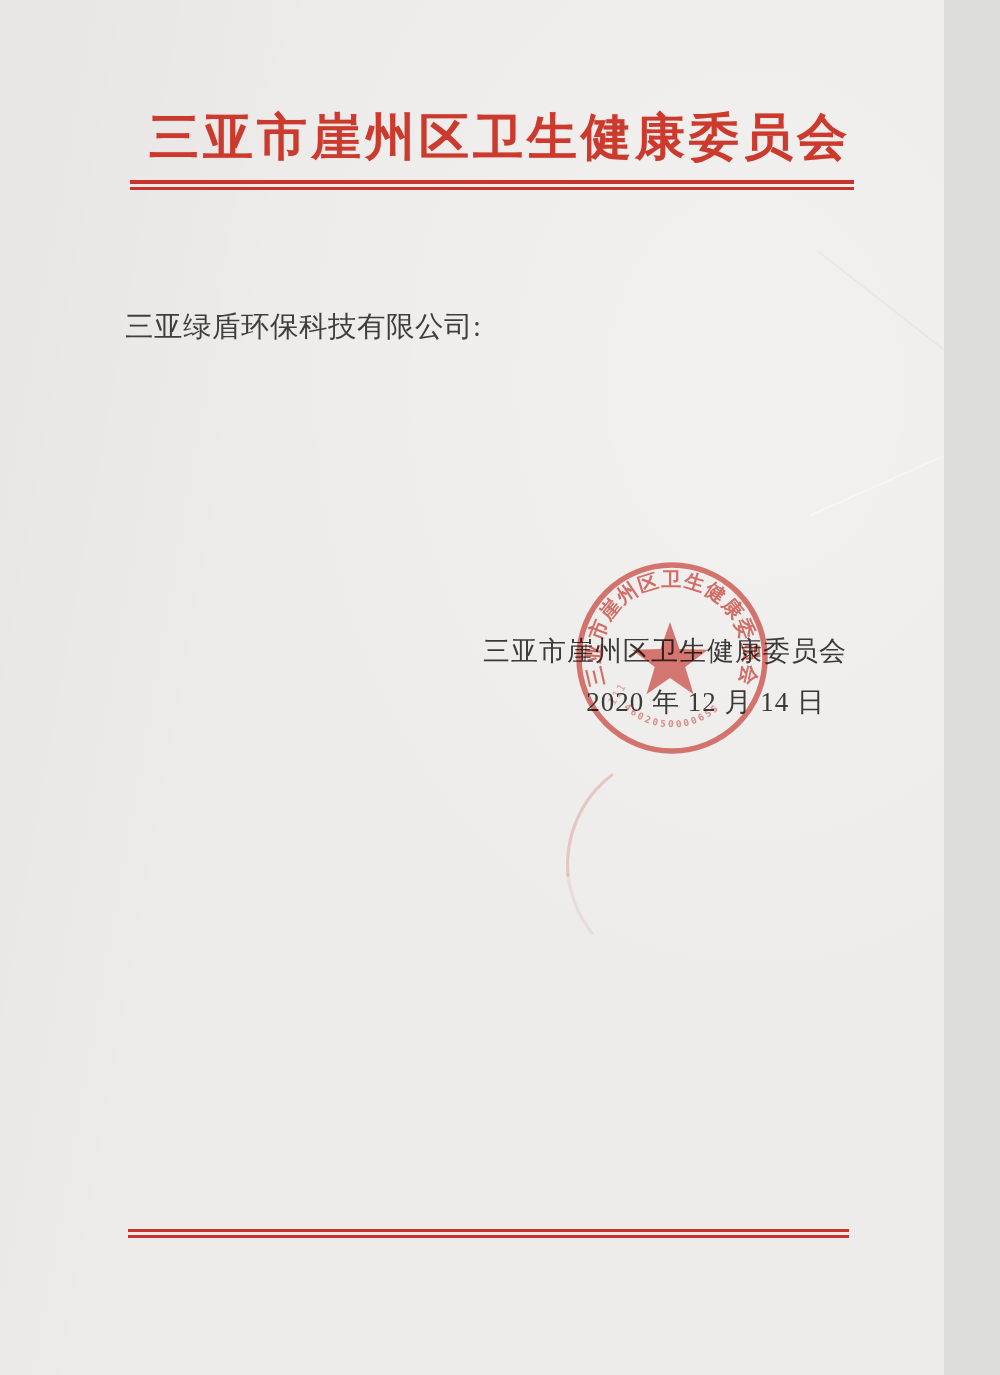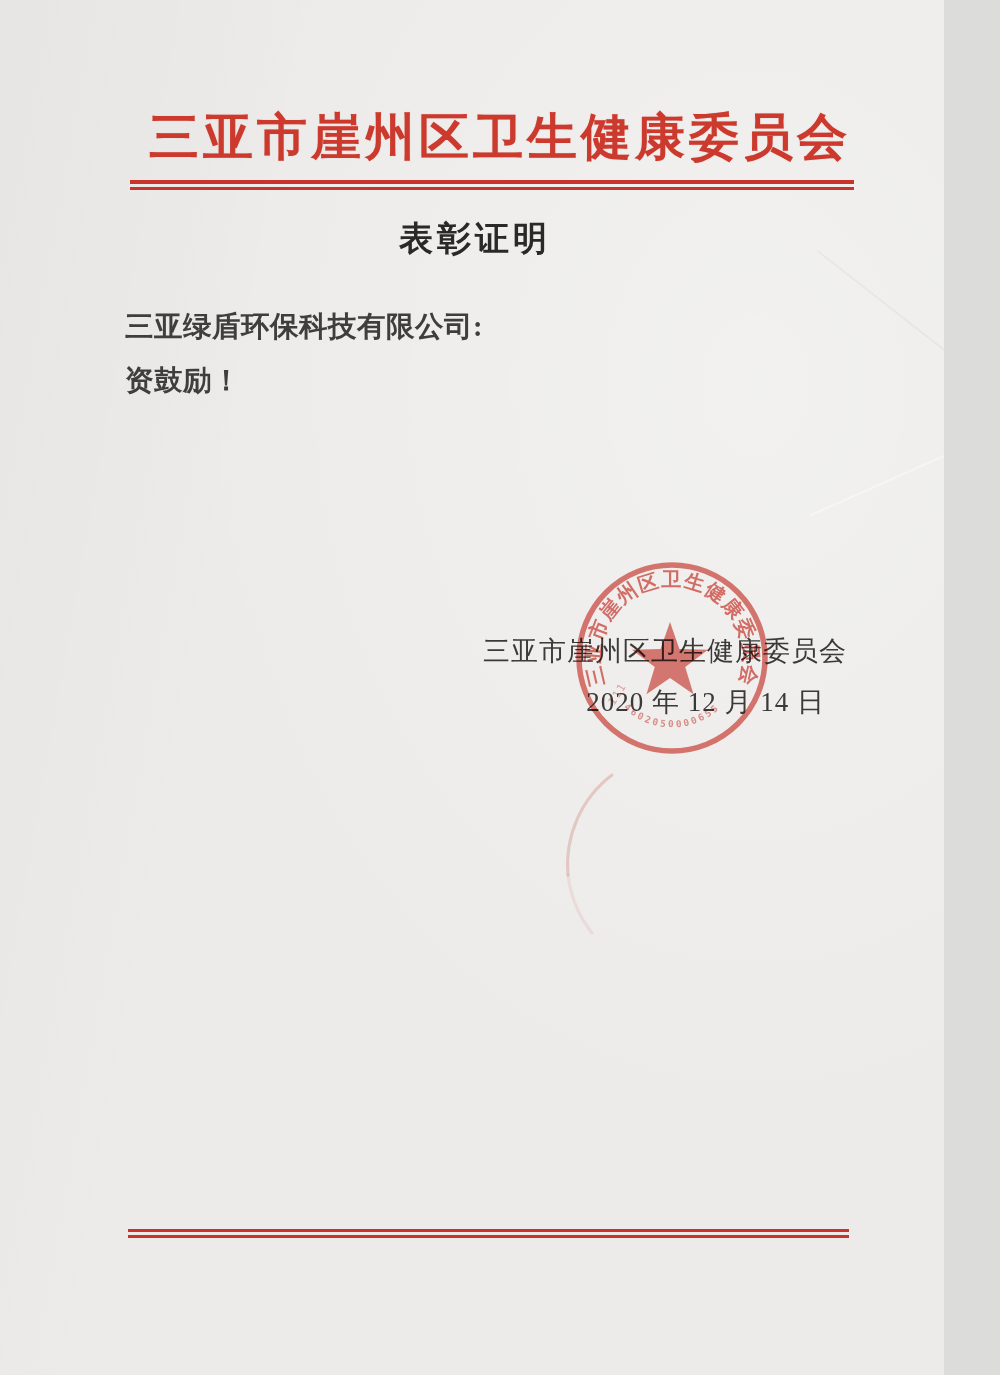--- a/index.html
+++ b/index.html
@@ -47,21 +47,21 @@
     position:absolute;top:216px;left:0;width:950px;
     text-align:center;
     font-size:34px;font-weight:bold;letter-spacing:4px;
     color:#2b2927;
   }
   .body-block{
     position:absolute;left:125px;top:300px;width:740px;
     font-size:28.5px;line-height:53.5px;color:#403e3b;
     letter-spacing:0.5px;
   }
-  .para-line{display:block;white-space:nowrap;font-weight:bold;}
+  .para-line{display:block;white-space:nowrap;}
   .para-line.indent{text-indent:57px;}
   .signature{
     position:absolute;left:483px;top:633px;width:342px;
     font-size:27px;color:#3c3a38;letter-spacing:1px;white-space:nowrap;
   }
   .date-line{
     position:absolute;left:483px;top:684px;width:342px;
     text-align:right;font-size:27px;color:#3c3a38;letter-spacing:1px;white-space:nowrap;
   }
   .seal-svg{
@@ -94,25 +94,23 @@
 
   <div class="crease-vert"></div>
   <div class="crease-diag"></div>
   <div class="crease-diag2"></div>
 
   <div class="issuer">三亚市崖州区卫生健康委员会</div>
 
   <div class="rule rule-top-thick"></div>
   <div class="rule rule-top-thin"></div>
 
-  <div class="doc-title">表彰证明</div>
 
   <div class="body-block">
     <span class="para-line">三亚绿盾环保科技有限公司:</span>
-    <span class="para-line">资鼓励！</span>
   </div>
 
   <div class="signature">三亚市崖州区卫生健康委员会</div>
   <div class="date-line">2020 年 12 月 14 日</div>
 
   <svg class="ghost-svg" viewBox="0 0 250 220" aria-hidden="true">
     <path d="M 82,30 A 110 112 0 0 0 38,130" fill="none" stroke="rgba(216,118,112,0.30)" stroke-width="3" stroke-linecap="round"></path>
     <path d="M 38,130 A 112 115 0 0 0 62,188" fill="none" stroke="rgba(216,118,112,0.13)" stroke-width="3" stroke-linecap="round"></path>
   </svg>
 

